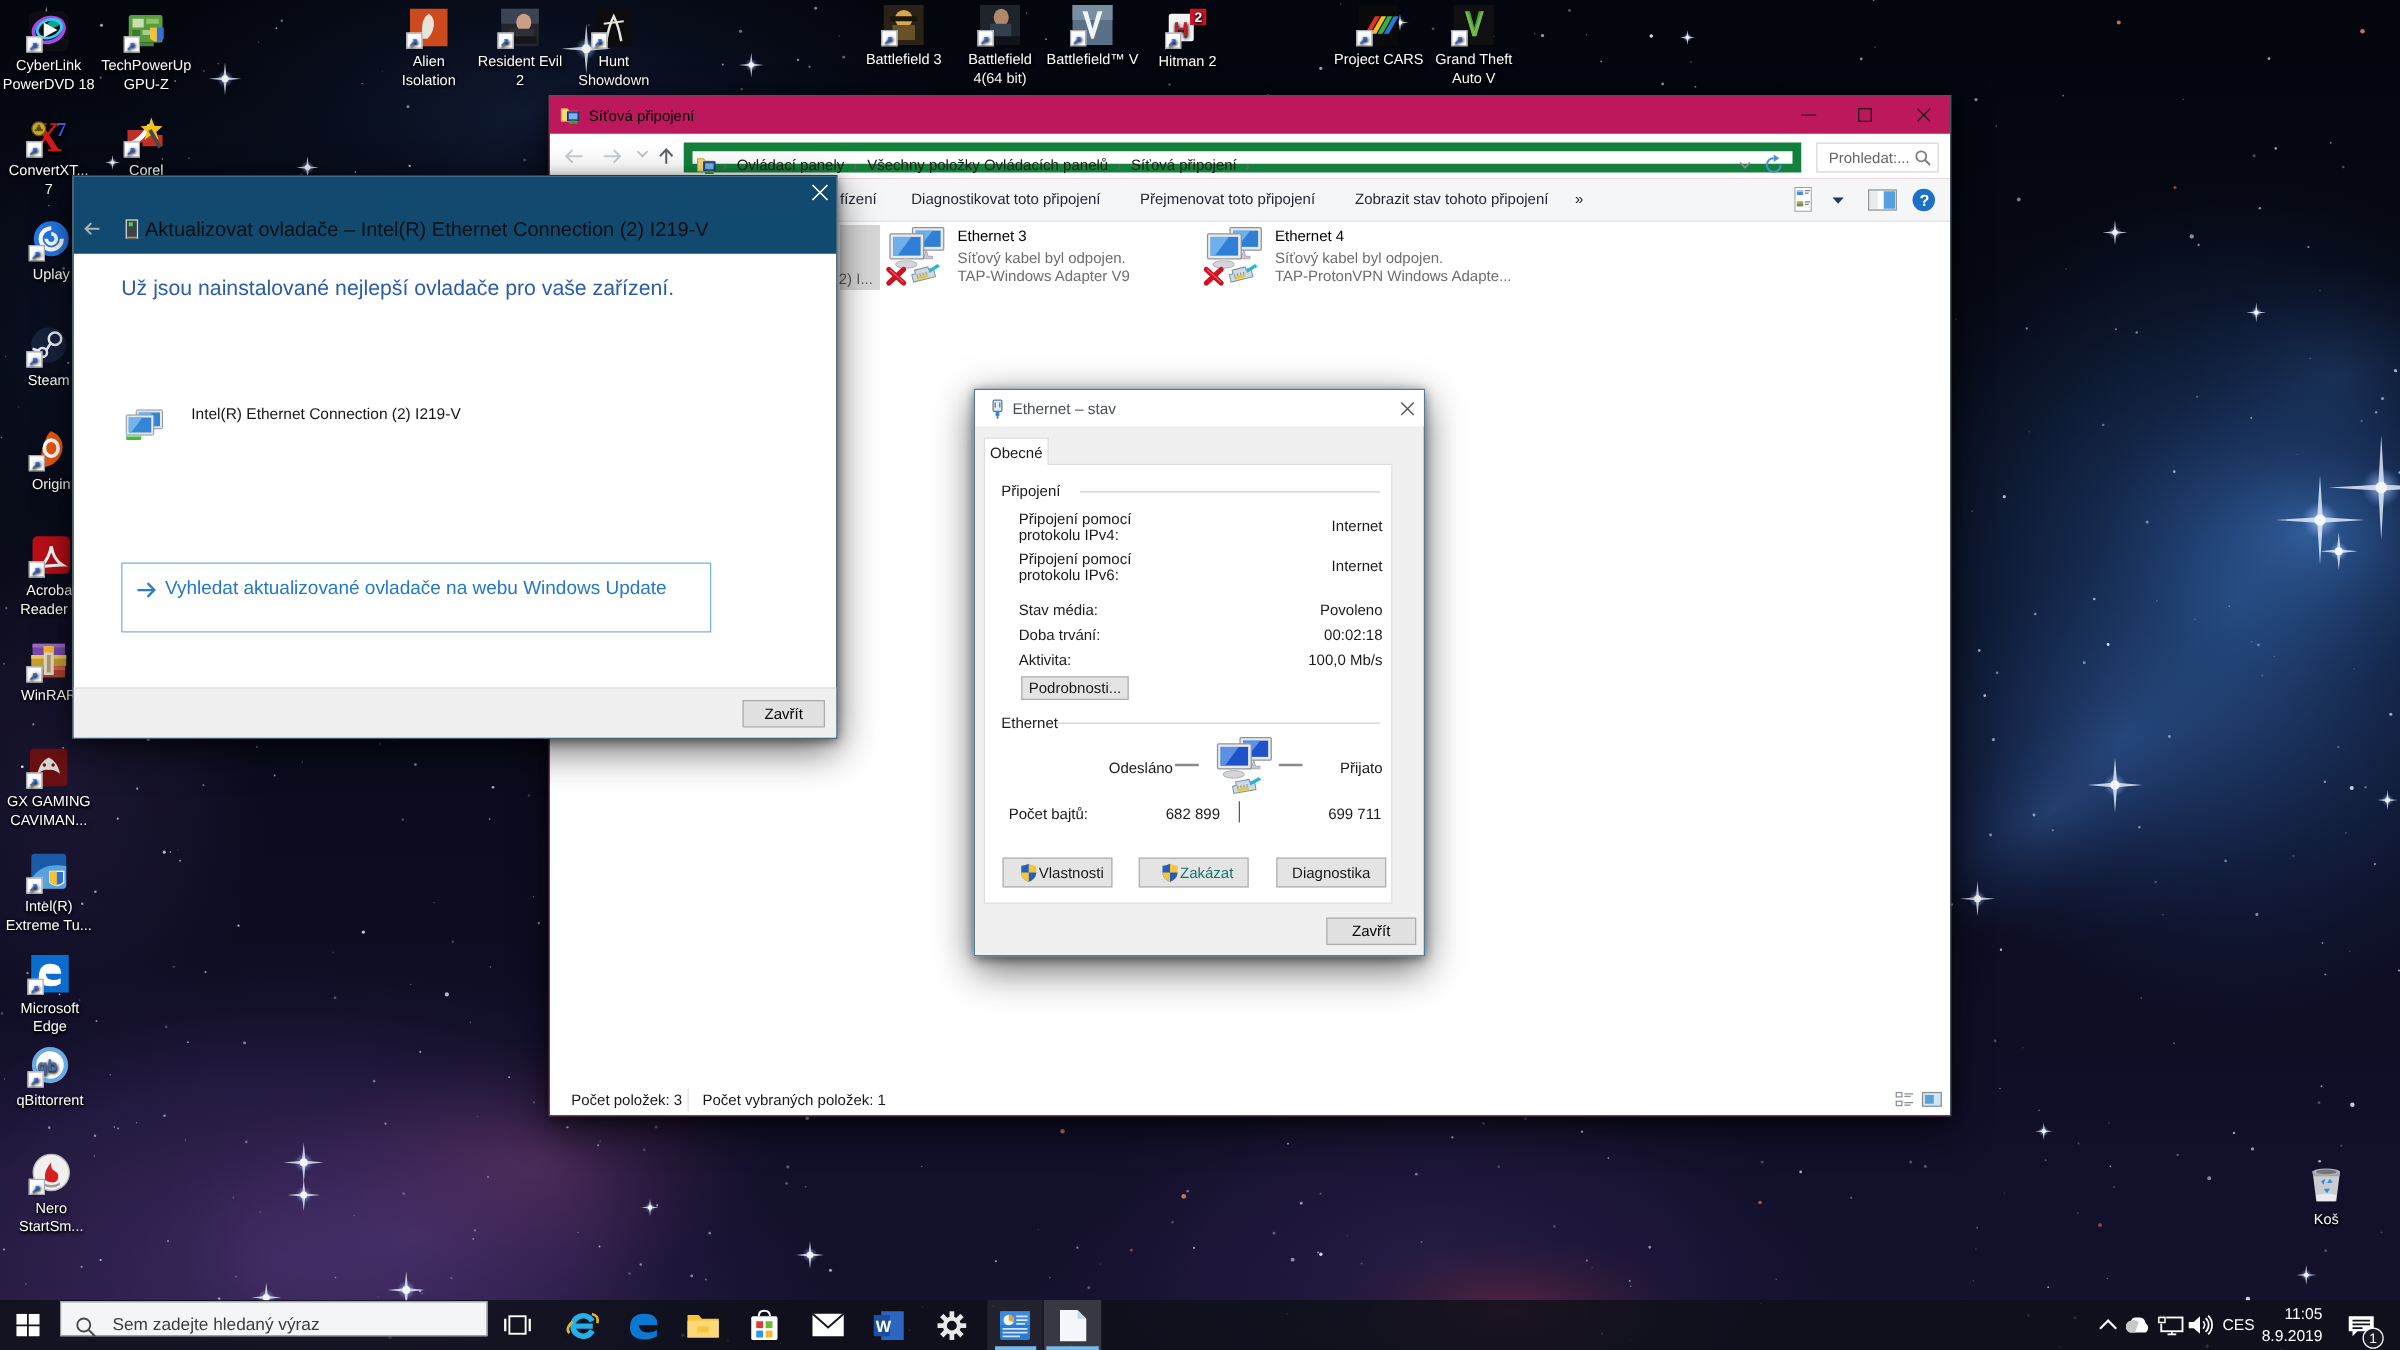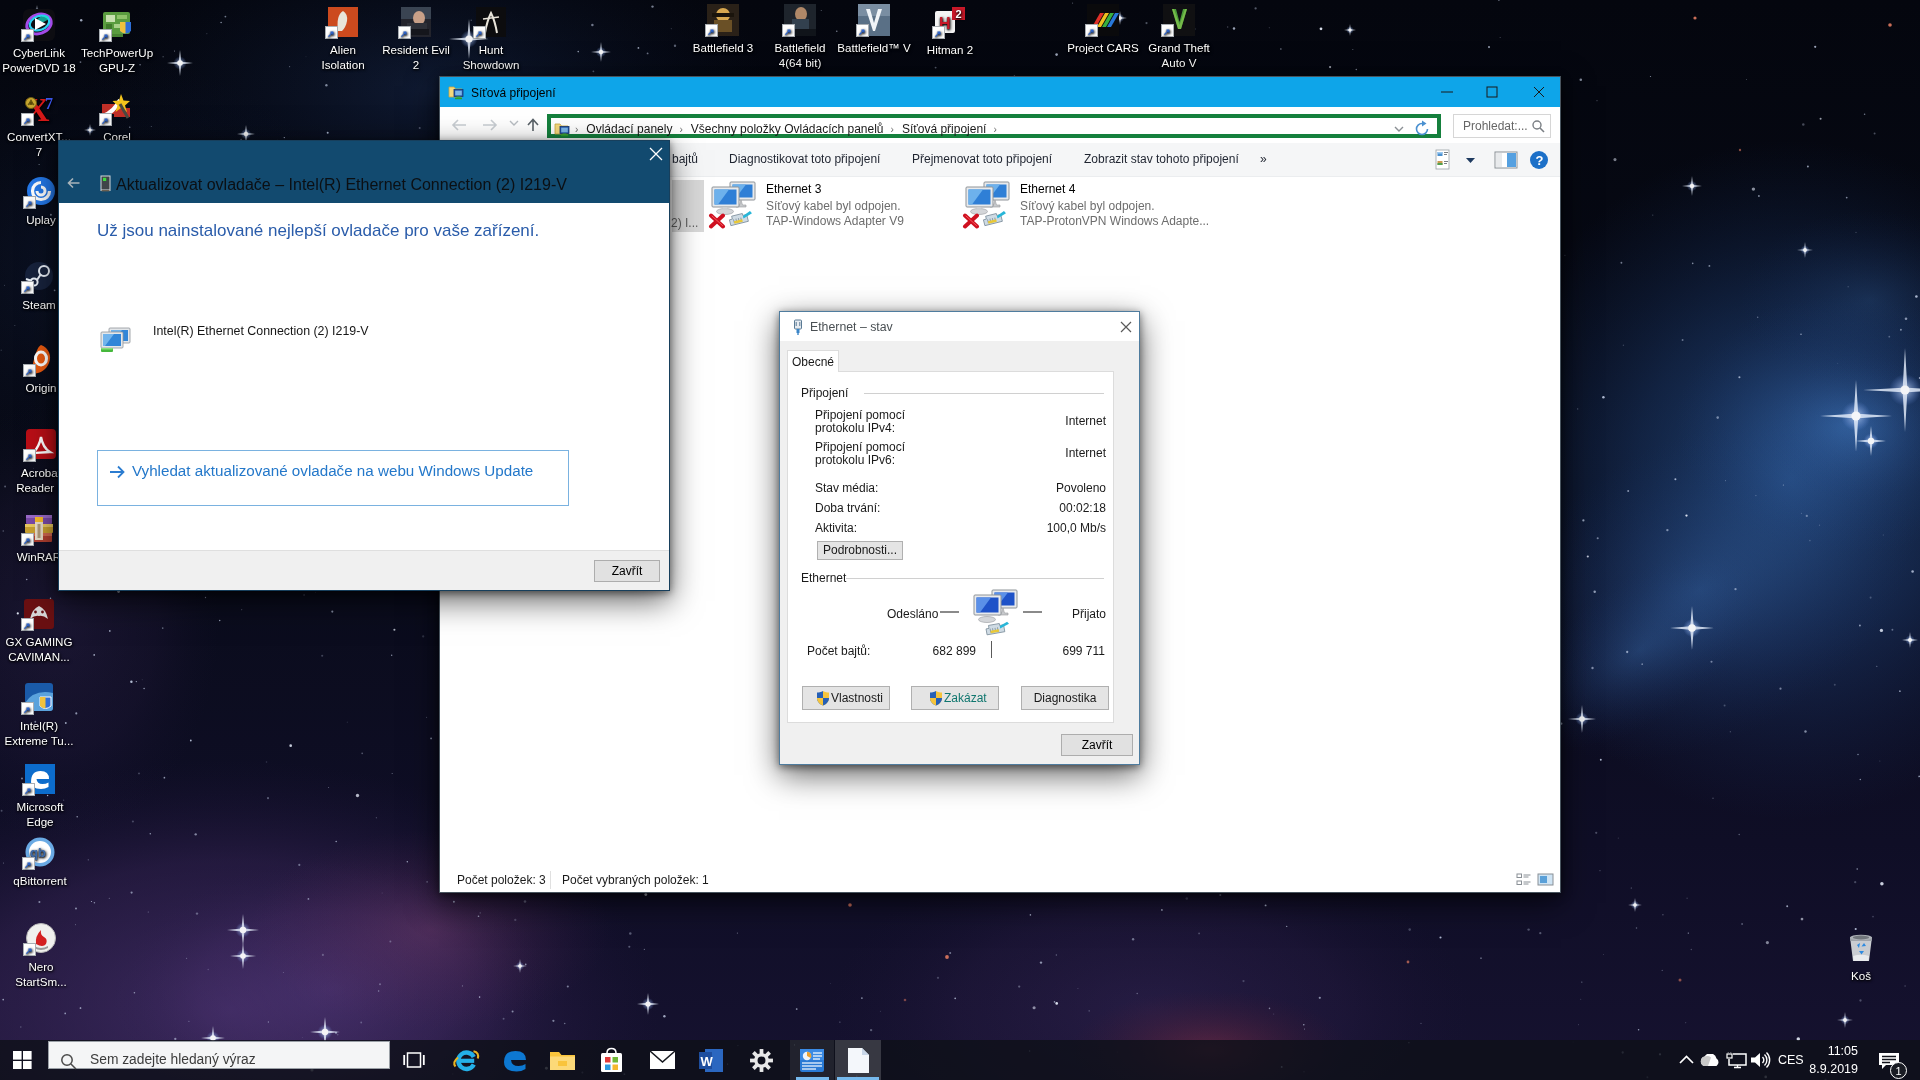--- a/index.html
+++ b/index.html
@@ -5,21 +5,21 @@
 * { margin:0; padding:0; box-sizing:border-box; }
 html,body { width:1920px; height:1080px; overflow:hidden; }
 body { font-family:"Liberation Sans", sans-serif; position:relative; background:#070a16; }
 #wallpaper { position:absolute; left:0; top:0; width:1920px; height:1080px; }
 .dicon { position:absolute; width:76px; text-align:center; color:#fff; font-size:11.6px; line-height:14.5px; text-shadow:0 1px 2px #000, 1px 1px 3px rgba(0,0,0,.9); }
 .dicon .ig { position:relative; width:34px; height:34px; margin:0 auto 4px; }
 .dicon .ig svg { position:absolute; left:0; top:0; }
 .sc { position:absolute; left:-1px; bottom:0px; width:13px; height:13px; background:#fff; border:1px solid #a8adb2; }
 .sc:after { content:"\2197"; position:absolute; left:1px; top:0px; font-size:9px; color:#2a62cc; font-weight:bold; }
 
-.win { position:absolute; background:#0ea5e9; box-shadow:0 10px 30px rgba(0,0,0,.6), 0 2px 8px rgba(0,0,0,.5); }
+.win { position:absolute; background:#be185d; box-shadow:0 10px 30px rgba(0,0,0,.6), 0 2px 8px rgba(0,0,0,.5); }
 
 #explorer { left:439px; top:76px; width:1122px; height:817px; border:1px solid #48545e; }
 </style>
 </head>
 <body>
 <svg id="wallpaper" viewBox="0 0 1920 1080">
 <defs>
 <linearGradient id="base" x1="0" y1="0" x2="0" y2="1">
 <stop offset="0" stop-color="#04060e"></stop>
 <stop offset="0.45" stop-color="#080b18"></stop>
@@ -1143,21 +1143,21 @@
       <rect x="49" y="10" width="10" height="10" fill="none" stroke="#1a1a1a" stroke-width="1"></rect>
       <path d="M96 10 l10 10 M106 10 l-10 10" stroke="#1a1a1a" stroke-width="1"></path>
     </svg>
 <div style="position:absolute;left:0;top:30px;width:1120px;height:36px;background:#fff">
 <svg style="position:absolute;left:10px;top:9px" width="90" height="18" viewBox="0 0 90 18">
         <path d="M16 9 H3 M8 4 L3 9 L8 14" stroke="#c8cdd2" stroke-width="1.6" fill="none"></path>
         <path d="M33 9 H46 M41 4 L46 9 L41 14" stroke="#c8cdd2" stroke-width="1.6" fill="none"></path>
         <path d="M68 7 l4 4 4-4" stroke="#b8bdc2" stroke-width="1.4" fill="none" transform="translate(-8,-2)"></path>
         <path d="M83 15 V4 M78 9 L83 3.5 L88 9" stroke="#5a6268" stroke-width="1.6" fill="none"></path>
       </svg>
-<div style="position:absolute;left:107px;top:7px;width:894px;height:24px;border:4px solid #15803d;background:#fff">
+<div style="position:absolute;left:107px;top:7px;width:894px;height:24px;border:7px solid #15803d;background:#fff">
         <div style="position:absolute;left:3px;top:3px"><svg width="17" height="16" viewBox="0 0 17 16">
             <path d="M1 3 L6 3 L7.5 5 L14 5 L14 13 L1 13 Z" fill="#f6d97c" stroke="#c8a53c" stroke-width="0.8"></path>
             <rect x="6" y="5.5" width="9" height="7" fill="#2458b0" stroke="#16366e" stroke-width="0.8"></rect>
             <rect x="7.2" y="6.7" width="6.6" height="4.6" fill="#7cb6e8"></rect>
             <rect x="8.5" y="12.5" width="4" height="1.2" fill="#3ab03a"></rect>
             <rect x="7" y="13.7" width="7" height="1.5" fill="#2ca02c"></rect>
           </svg></div>
         <div style="position:absolute;left:24px;top:4px;font-size:12px;color:#1a1a1a;white-space:nowrap"><span style="color:#6a6a6a;font-size:10px">›</span><span style="margin:0 7px 0 8px">Ovládací panely</span><span style="color:#6a6a6a;font-size:10px">›</span><span style="margin:0 7px 0 8px">Všechny položky Ovládacích panelů</span><span style="color:#6a6a6a;font-size:10px">›</span><span style="margin:0 7px 0 8px">Síťová připojení</span><span style="color:#6a6a6a;font-size:10px">›</span></div>
         <svg style="position:absolute;right:2px;top:2px" width="44" height="18" viewBox="0 0 44 18">
           <path d="M4 7 l4 4 4-4" stroke="#8a8f94" stroke-width="1.4" fill="none"></path>
@@ -1167,21 +1167,21 @@
       </div>
 <div style="position:absolute;left:1013px;top:7px;width:98px;height:24px;border:1px solid #d6d6d6;background:#fff">
         <div style="position:absolute;left:9px;top:4px;font-size:12px;color:#666">Prohledat:...</div>
         <svg style="position:absolute;right:5px;top:4px" width="14" height="14" viewBox="0 0 14 14">
           <circle cx="6" cy="6" r="4" fill="none" stroke="#7a7f84" stroke-width="1.4"></circle>
           <path d="M9 9 L13 13" stroke="#7a7f84" stroke-width="1.6"></path>
         </svg>
       </div>
 </div>
 <div style="position:absolute;left:0;top:66px;width:1120px;height:34px;background:#f5f6f7;border-bottom:1px solid #ebedef">
-<div style="position:absolute;left:232px;top:9px;font-size:12px;color:#1f2430;white-space:nowrap">bajtů</div>
+<div style="position:absolute;left:232px;top:9px;font-size:12px;color:#1f2430;white-space:nowrap">fízení</div>
 <div style="position:absolute;left:289px;top:9px;font-size:12px;color:#1f2430;white-space:nowrap">Diagnostikovat toto připojení</div>
 <div style="position:absolute;left:472px;top:9px;font-size:12px;color:#1f2430;white-space:nowrap">Přejmenovat toto připojení</div>
 <div style="position:absolute;left:644px;top:9px;font-size:12px;color:#1f2430;white-space:nowrap">Zobrazit stav tohoto připojení</div>
 <div style="position:absolute;left:820px;top:9px;font-size:12px;color:#1f2430;white-space:nowrap">»</div>
 <svg style="position:absolute;left:995px;top:6px" width="115" height="22" viewBox="0 0 115 22">
         <rect x="1" y="1" width="13" height="19" fill="#fff" stroke="#9aa0a6" stroke-width="0.8"></rect>
         <rect x="2.5" y="3" width="5" height="4" fill="#4a90d0"></rect>
         <rect x="2.5" y="3" width="5" height="1.6" fill="#9ac8f0"></rect>
         <path d="M9 3.5 h4 M9 5.5 h3" stroke="#7a7f84" stroke-width="1"></path>
         <rect x="2.5" y="12" width="5" height="4" fill="#c89a50"></rect>

